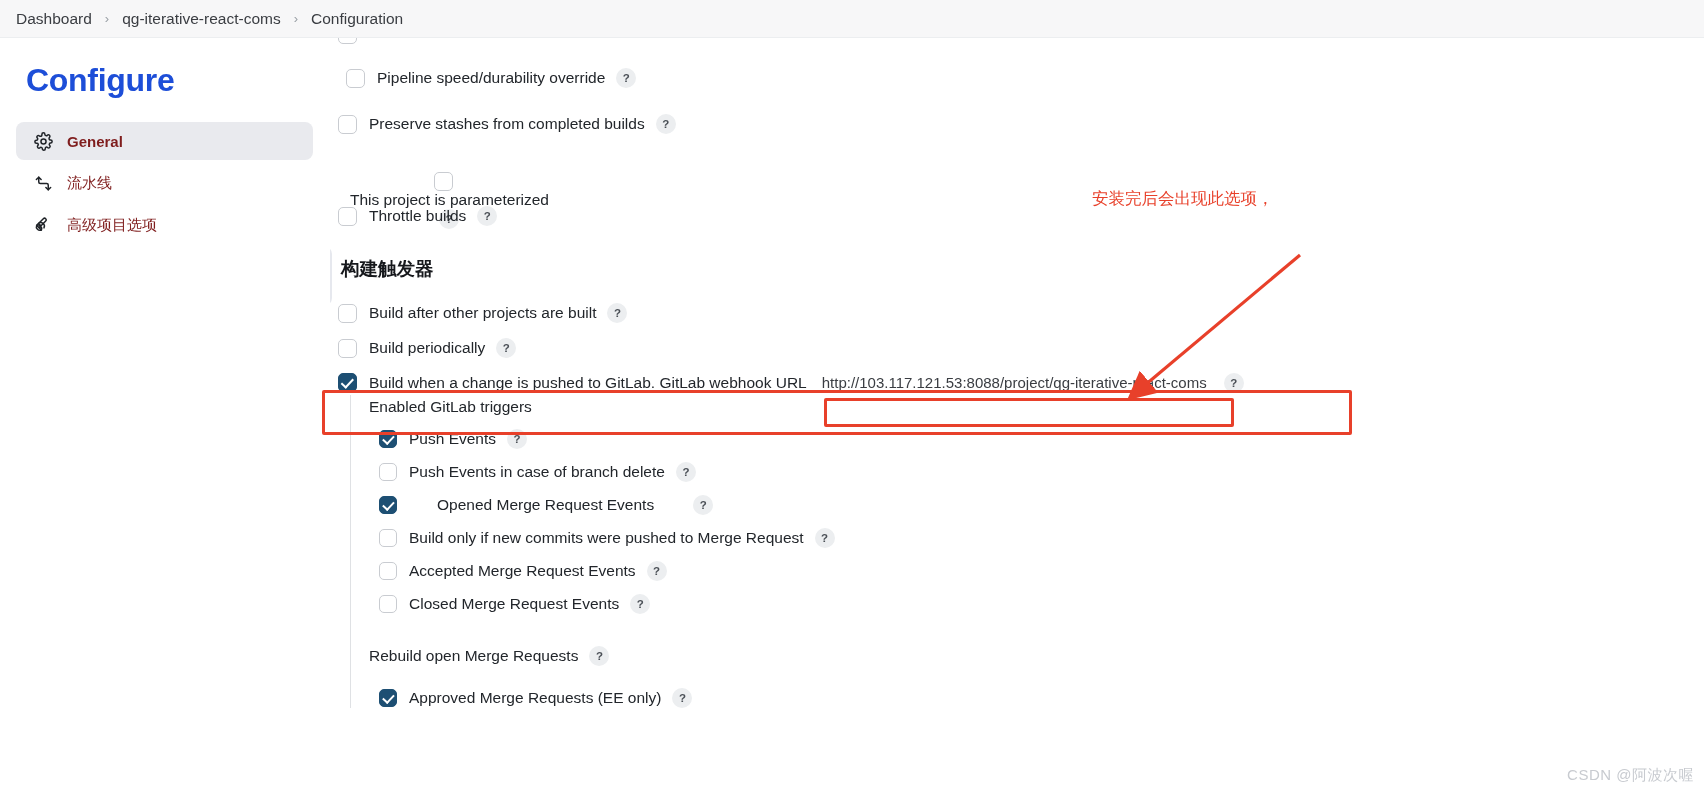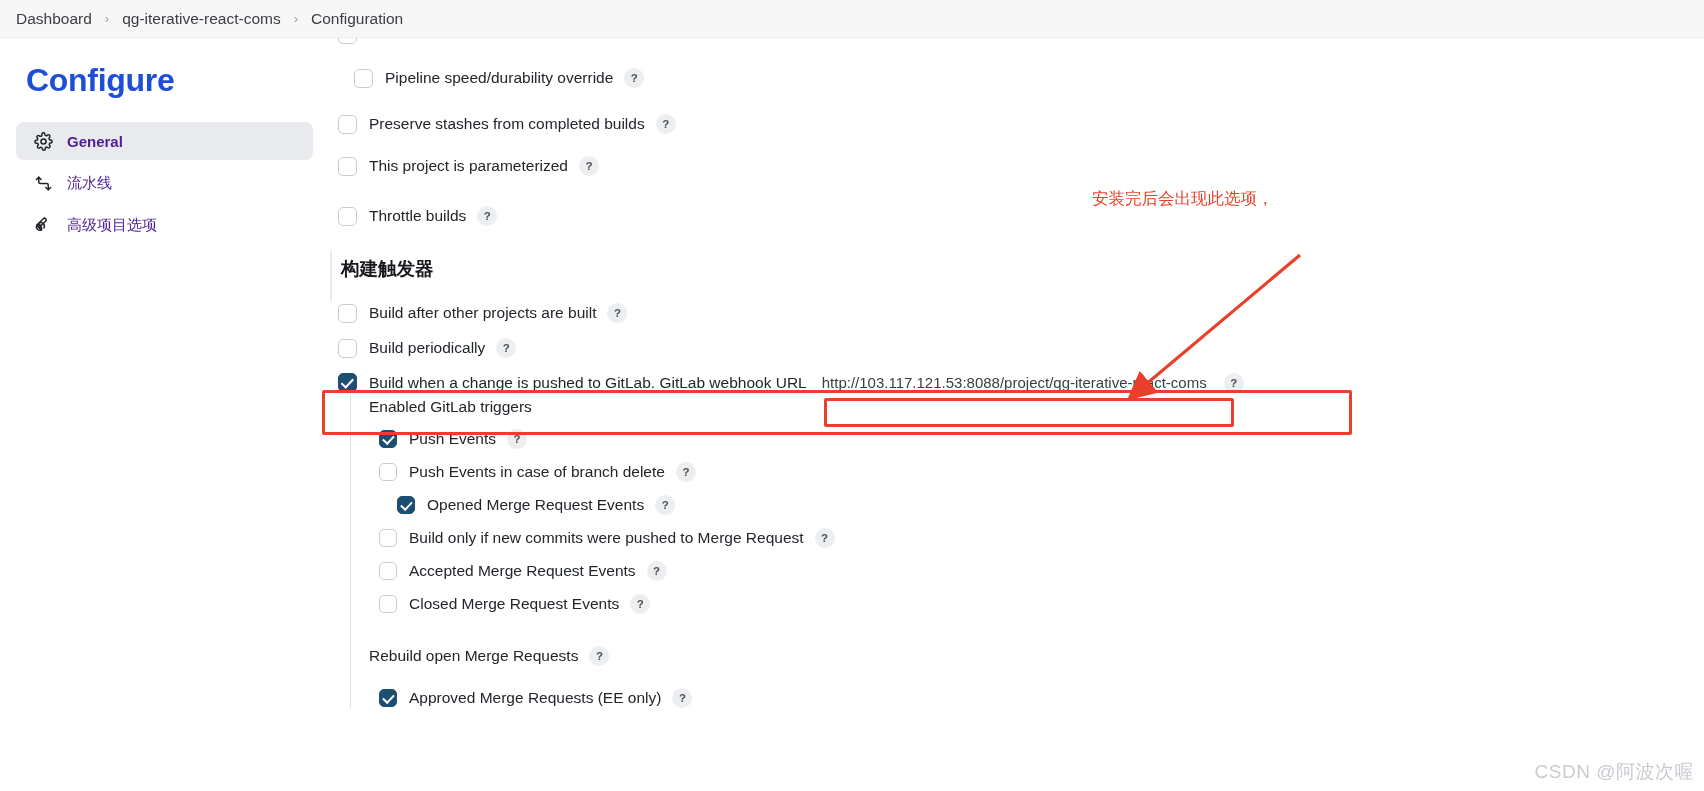--- a/index.html
+++ b/index.html
@@ -49,21 +49,21 @@
     height: 38px; border-radius: 8px;
     padding-left: 16px; margin-bottom: 4px;
     cursor: pointer;
   }
   .nav-item.active { background: #e9eaee; }
   .nav-item .ic {
     width: 22px; height: 22px; margin-right: 13px;
     display: flex; align-items: center; justify-content: center;
     flex: none;
   }
-  .nav-item .lbl { font-size: 15px; color: #4c1d95; }
+  .nav-item .lbl { font-size: 15px; color: #7f1d1d; }
   .nav-item.active .lbl { font-weight: bold; }
 
   
   .content {
     position: absolute; top: 38px; left: 330px;
     width: 1374px; height: 753px;
     background: #ffffff;
     overflow: hidden;
   }
 
@@ -154,21 +154,21 @@
   .red-box {
     position: absolute;
     border: 3px solid #e8402a;
     border-radius: 2px;
   }
   .red-arrow { position: absolute; pointer-events: none; }
 
   
   .watermark {
     position: absolute; right: 10px; bottom: 6px;
-    font-size: 19px; color: #c8cbd0;
+    font-size: 15px; color: #c8cbd0;
     letter-spacing: 0.5px;
     user-select: none;
   }
 </style>
 </head>
 <body>
 
 <div id="app">
 
   <div class="breadcrumb-bar">
@@ -216,33 +216,33 @@
       </div>
 
     </div>
   </div>
 
   <div class="content">
 
     <div class="ghost-cbox"></div>
     <div class="scroll-sliver"></div>
 
-    <div class="chk-row" style="position:absolute; left:24px; top:30px;align-items:center;">
+    <div class="chk-row" style="position:absolute; left:16px; top:30px;align-items:center;">
       <span class="cbox"></span>
       <span class="chk-label">Pipeline speed/durability override</span>
       <span class="help">?</span>
     </div>
 
     <div class="chk-row" style="position:absolute; left:8px; top:76px;">
       <span class="cbox"></span>
       <span class="chk-label">Preserve stashes from completed builds</span>
       <span class="help">?</span>
     </div>
 
-    <div class="chk-row" style="position:absolute; left:8px; top:118px;">
+    <div class="chk-row" style="position:absolute; left:8px; top:134px;flex-direction:column;">
       <span class="cbox"></span>
       <span class="chk-label">This project is parameterized</span>
       <span class="help">?</span>
     </div>
 
     <div class="chk-row" style="position:absolute; left:8px; top:168px;">
       <span class="cbox"></span>
       <span class="chk-label">Throttle builds</span>
       <span class="help">?</span>
     </div>
@@ -278,21 +278,21 @@
         <span class="chk-label">Push Events</span>
         <span class="help">?</span>
       </div>
 
       <div class="chk-row" style="margin-left:10px;">
         <span class="cbox sm"></span>
         <span class="chk-label">Push Events in case of branch delete</span>
         <span class="help">?</span>
       </div>
 
-      <div class="chk-row" style="margin-left:28px;">
+      <div class="chk-row" style="margin-left:10px;gap:28px;">
         <span class="cbox sm checked"></span>
         <span class="chk-label">Opened Merge Request Events</span>
         <span class="help">?</span>
       </div>
 
       <div class="chk-row" style="margin-left:10px;">
         <span class="cbox sm"></span>
         <span class="chk-label">Build only if new commits were pushed to Merge Request</span>
         <span class="help">?</span>
       </div>

